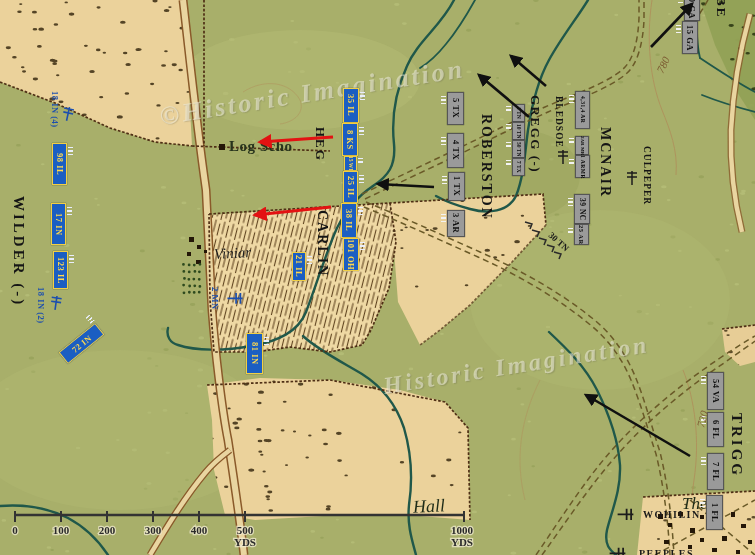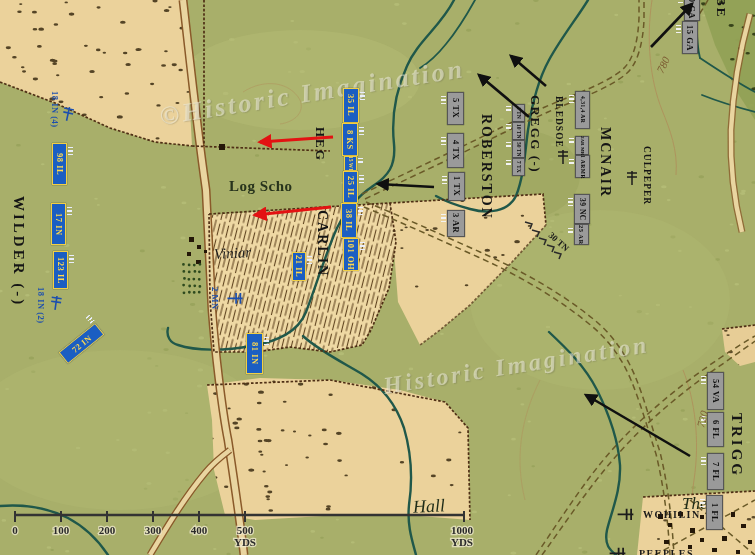--- a/index.html
+++ b/index.html
@@ -186,21 +186,21 @@
       <rect x="700" y="538" width="4" height="4"></rect>
     </g>
     <g id="orchard" fill="#2e4a1e">
         <path d="M182.0476056729665,264.4085455480537 a1.4,1.4 0 1 0 2.8,0 a1.4,1.4 0 1 0 -2.8,0 M187.72502613874386,264.91431386811394 a1.4,1.4 0 1 0 2.8,0 a1.4,1.4 0 1 0 -2.8,0 M192.87318139098267,265.0596382457575 a1.4,1.4 0 1 0 2.8,0 a1.4,1.4 0 1 0 -2.8,0 M198.5399964463152,264.3202732195241 a1.4,1.4 0 1 0 2.8,0 a1.4,1.4 0 1 0 -2.8,0 M182.43200054118967,271.43309577504783 a1.4,1.4 0 1 0 2.8,0 a1.4,1.4 0 1 0 -2.8,0 M187.84069122883523,271.8974830337788 a1.4,1.4 0 1 0 2.8,0 a1.4,1.4 0 1 0 -2.8,0 M193.49734872090508,271.4399522514734 a1.4,1.4 0 1 0 2.8,0 a1.4,1.4 0 1 0 -2.8,0 M197.97749051376127,271.7830647860109 a1.4,1.4 0 1 0 2.8,0 a1.4,1.4 0 1 0 -2.8,0 M183.0698584854928,278.41156567768735 a1.4,1.4 0 1 0 2.8,0 a1.4,1.4 0 1 0 -2.8,0 M187.48434489084607,279.2845804504047 a1.4,1.4 0 1 0 2.8,0 a1.4,1.4 0 1 0 -2.8,0 M192.4436299518885,279.0886013904068 a1.4,1.4 0 1 0 2.8,0 a1.4,1.4 0 1 0 -2.8,0 M197.82356856657358,279.316898402207 a1.4,1.4 0 1 0 2.8,0 a1.4,1.4 0 1 0 -2.8,0 M182.2114458933526,285.0711295770347 a1.4,1.4 0 1 0 2.8,0 a1.4,1.4 0 1 0 -2.8,0 M188.27480122185068,285.98413564473583 a1.4,1.4 0 1 0 2.8,0 a1.4,1.4 0 1 0 -2.8,0 M193.36778107512174,285.79652957096533 a1.4,1.4 0 1 0 2.8,0 a1.4,1.4 0 1 0 -2.8,0 M198.47249921451905,286.3942984216354 a1.4,1.4 0 1 0 2.8,0 a1.4,1.4 0 1 0 -2.8,0 M182.5735724266961,292.8317754815015 a1.4,1.4 0 1 0 2.8,0 a1.4,1.4 0 1 0 -2.8,0 M187.9505175955363,292.2492281788724 a1.4,1.4 0 1 0 2.8,0 a1.4,1.4 0 1 0 -2.8,0 M192.77800230787975,292.3847885347832 a1.4,1.4 0 1 0 2.8,0 a1.4,1.4 0 1 0 -2.8,0 M197.84090410114308,292.1752279117588 a1.4,1.4 0 1 0 2.8,0 a1.4,1.4 0 1 0 -2.8,0 "></path>
       </g>
   </svg>
 
   <div class="wm" style="left:158px;top:78px;font-size:26px;transform:rotate(-9deg);">©Historic Imagination</div>
   <div class="wm" style="left:382px;top:352px;font-size:24px;transform:rotate(-9deg);">Historic Imagination</div>
 
-  <div class="plc" style="left:229px;top:138px;font-weight:bold;font-size:15px;color:#27331c;letter-spacing:.5px;margin-top:40px;">Log Scho</div>
+  <div class="plc" style="left:229px;top:138px;font-weight:bold;font-size:15px;color:#27331c;letter-spacing:.5px;">Log Scho</div>
   <div class="plc" style="left:214px;top:245px;font-style:italic;font-size:15px;transform:rotate(-3deg);color:#1c1c1c;">Viniar</div>
   <div class="plc" style="left:413px;top:496px;font-style:italic;font-size:18px;transform:rotate(-3deg);">Hall</div>
   <div class="plc" style="left:682px;top:494px;font-style:italic;font-size:17px;">Thed</div>
   <div class="plc" style="left:643px;top:509px;font-weight:bold;font-size:10px;letter-spacing:1.5px;color:#1a1a1a;">WOHILIN</div>
   <div class="plc" style="left:639px;top:548px;font-weight:bold;font-size:10px;letter-spacing:1.5px;color:#1a1a1a;">PEEPLES</div>
 
   <div class="cmdr" style="left:10px;top:196px;font-size:15px;letter-spacing:3px;">WILDER (-)</div>
   <div class="cmdr" style="left:312px;top:127px;font-size:13px;letter-spacing:2px;">HEG</div>
   <div class="cmdr" style="left:314px;top:210px;font-size:14px;letter-spacing:2px;">CARLIN</div>
   <div class="cmdr" style="left:478px;top:114px;font-size:14px;letter-spacing:2px;">ROBERSTON</div>

